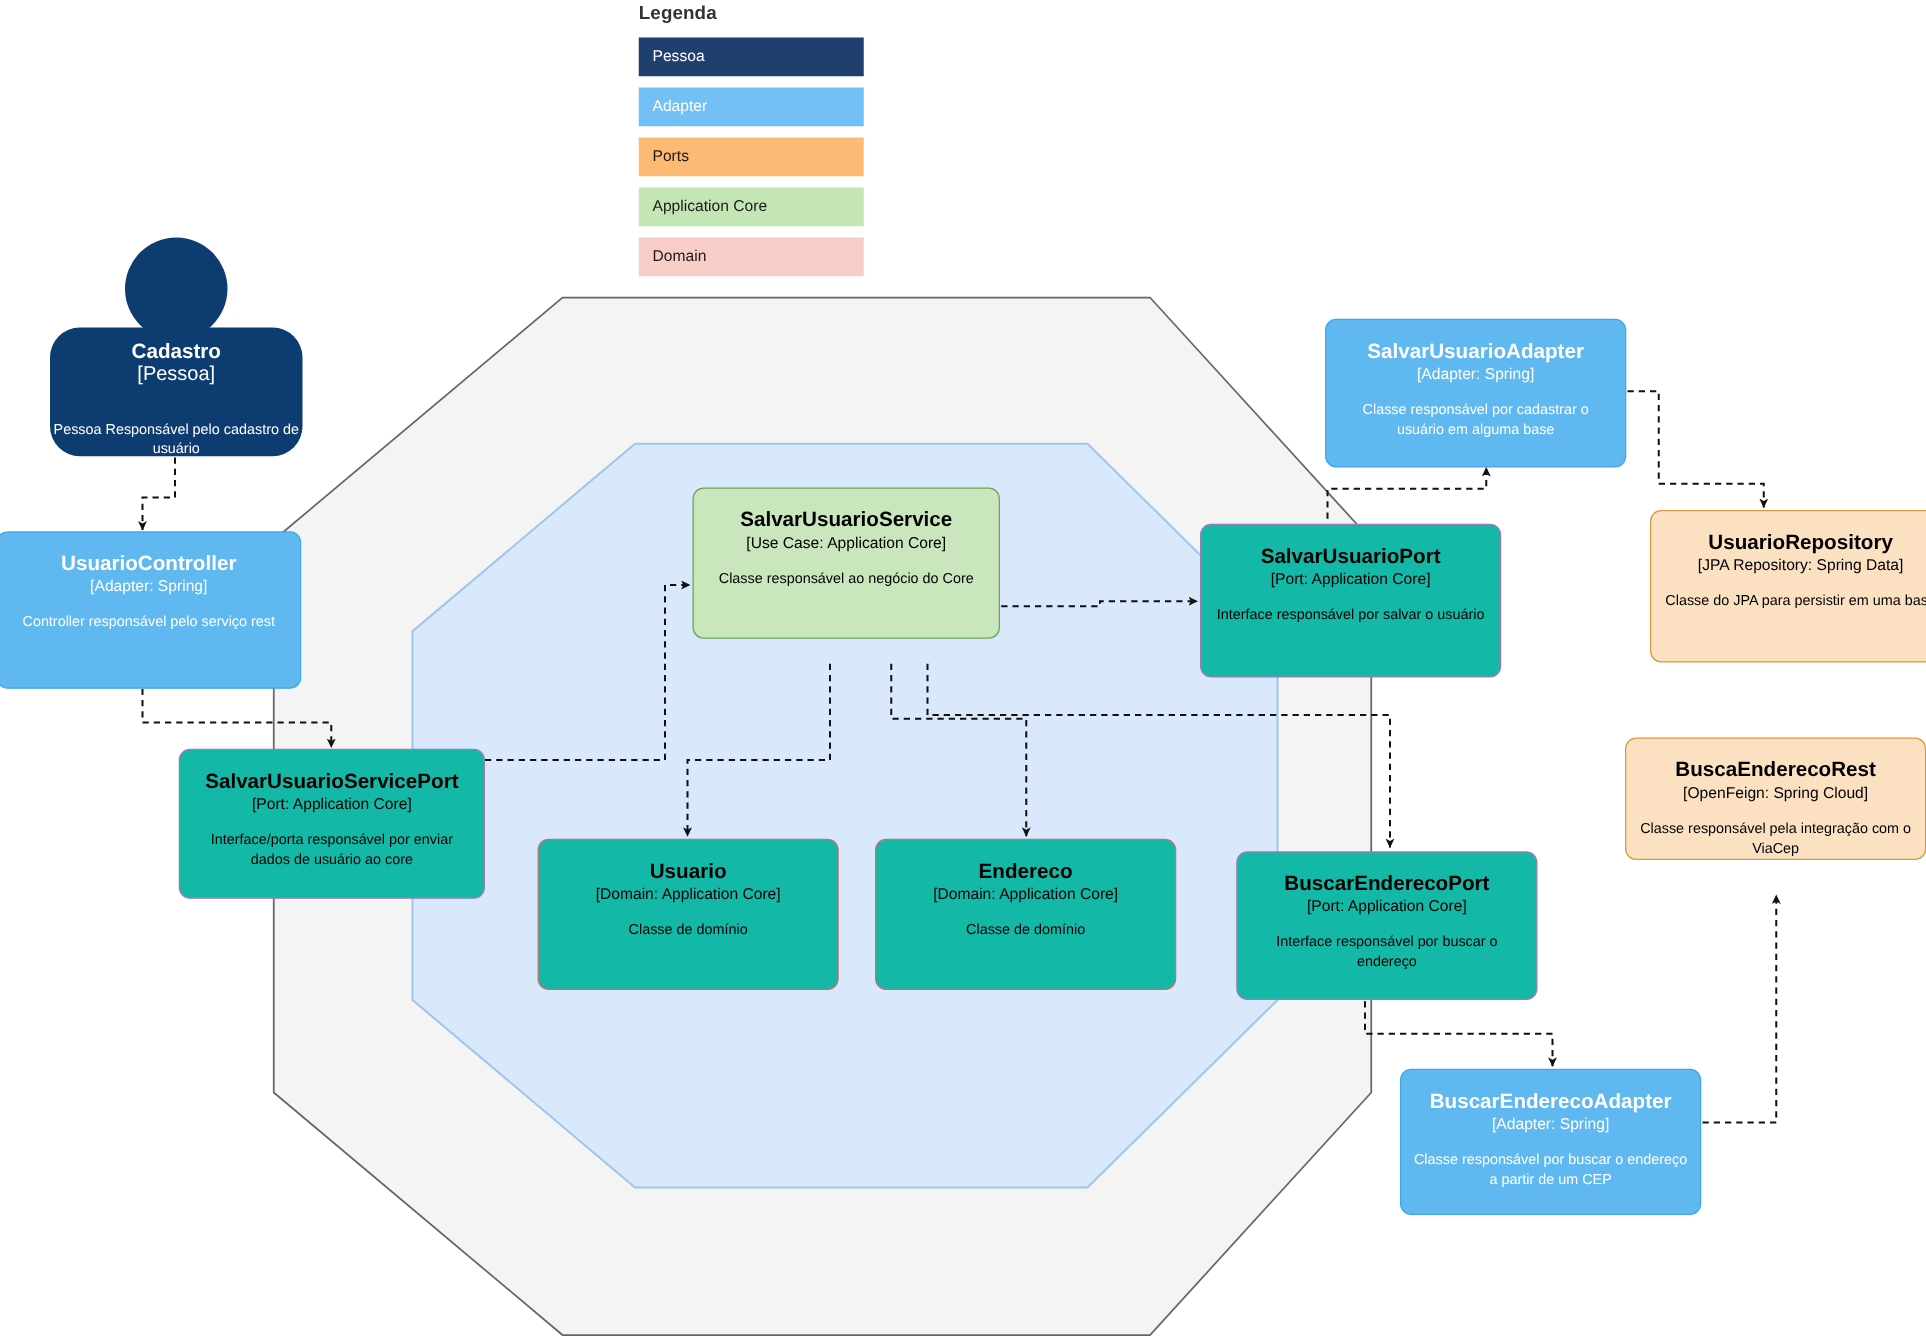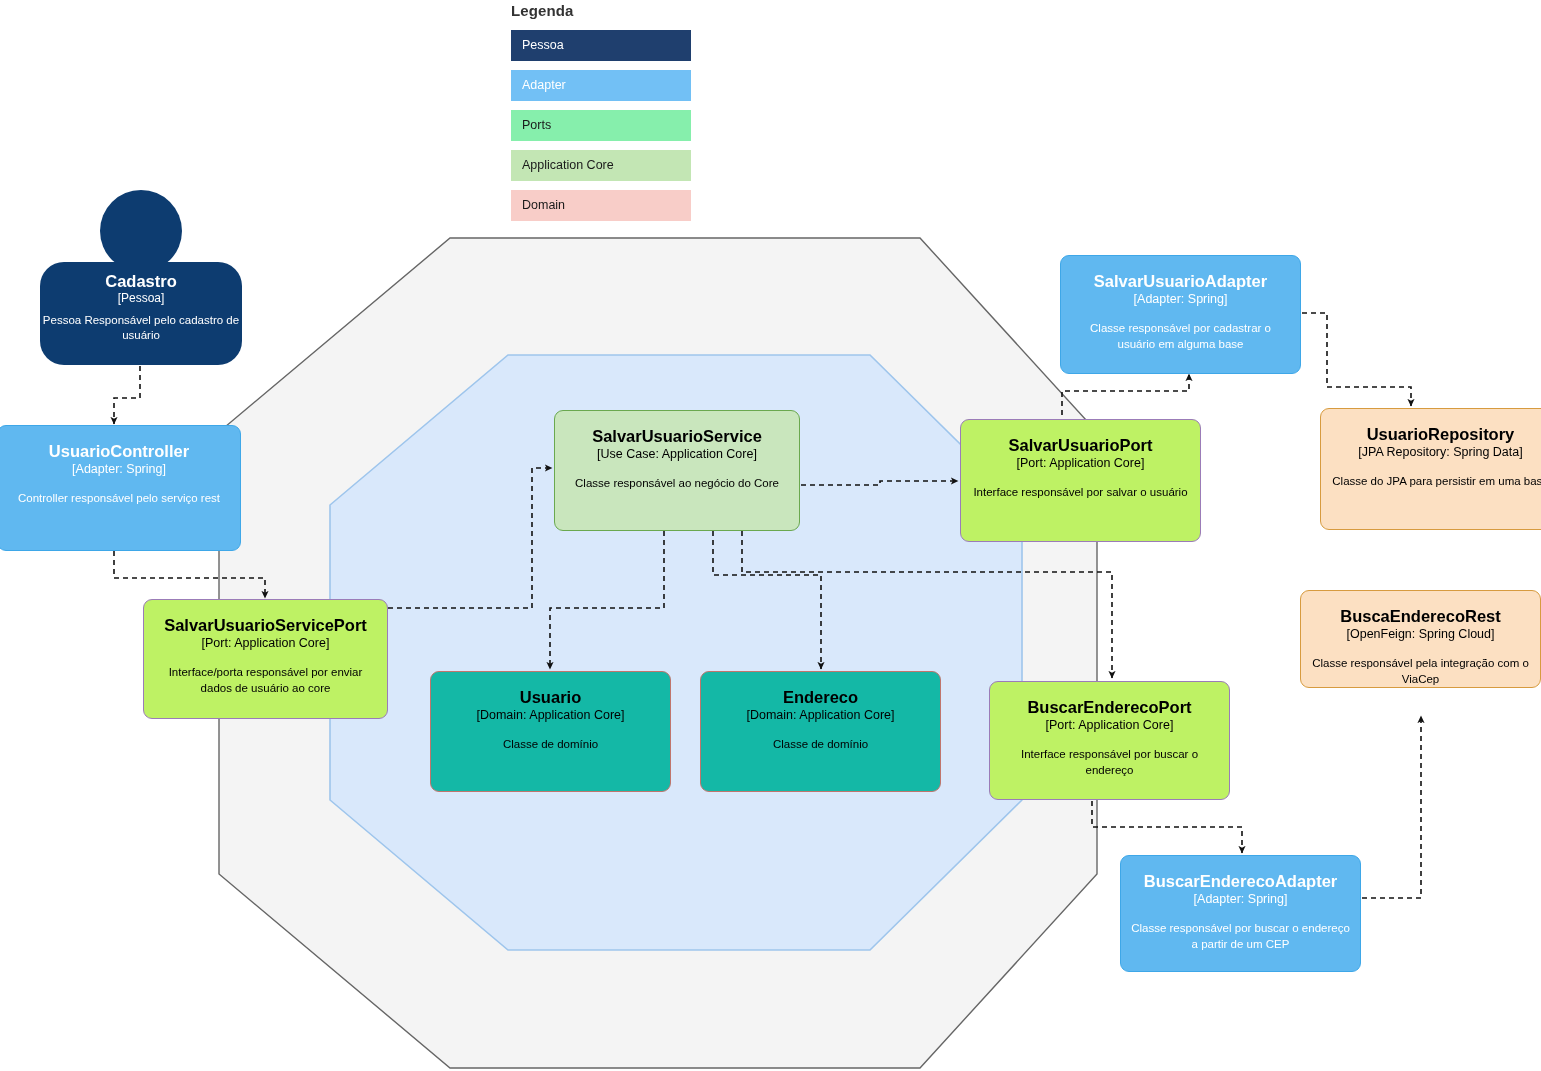--- a/index.html
+++ b/index.html
@@ -83,21 +83,21 @@
     line-height: 1.32;
   }
 
   
   .v-adapter {
     background: #60b8f0;
     border-color: #3ea7e8;
     color: #ffffff;
   }
   .v-port {
-    background: #bef264;
+    background: #14b8a6;
     border-color: #9b7cb8;
     color: #000000;
   }
   .v-core {
     background: #c9e6bd;
     border-color: #6aa84f;
     color: #000000;
   }
   .v-domain {
     background: #14b8a6;
@@ -142,22 +142,22 @@
     text-align: center;
     padding-top: 10px;
     box-sizing: border-box;
   }
   .person-body .n-title {
     font-size: 16.5px;
     font-weight: bold;
     line-height: 1.15;
   }
   .person-body .n-sub {
-    font-size: 12px;
-    margin-bottom: 8px;
+    font-size: 16px;
+    margin-bottom: 28px;
   }
   .person-body .n-desc {
     font-size: 11.5px;
     line-height: 1.3;
   }
 </style>
 </head>
 <body>
 
 <div id="canvas">
@@ -200,21 +200,21 @@
   </svg>
 
   <div class="legend">
     <div class="legend-title">Legenda</div>
     <div class="legend-row dark" style="background:#1f3f6e;">
       <span>Pessoa</span>
     </div>
     <div class="legend-row dark" style="background:#72c0f5;">
       <span>Adapter</span>
     </div>
-    <div class="legend-row" style="background:#86efac;">
+    <div class="legend-row" style="background:#fdba74;">
       <span>Ports</span>
     </div>
     <div class="legend-row" style="background:#c3e6b4;">
       <span>Application Core</span>
     </div>
     <div class="legend-row" style="background:#f8cdc8;">
       <span>Domain</span>
     </div>
   </div>
 
@@ -232,21 +232,21 @@
     <div class="n-sub">[Adapter: Spring]</div>
     <div class="n-desc">Controller responsável pelo serviço rest</div>
   </div>
 
   <div class="node v-port" style="left:143px; top:599px; width:245px; height:120px;">
     <div class="n-title">SalvarUsuarioServicePort</div>
     <div class="n-sub">[Port: Application Core]</div>
     <div class="n-desc">Interface/porta responsável por enviar dados de usuário ao core</div>
   </div>
 
-  <div class="node v-core" style="left:554px; top:410px; width:246px; height:121px;">
+  <div class="node v-core" style="left:554px; top:390px; width:246px; height:121px;">
     <div class="n-title">SalvarUsuarioService</div>
     <div class="n-sub">[Use Case: Application Core]</div>
     <div class="n-desc">Classe responsável ao negócio do Core</div>
   </div>
 
   <div class="node v-port" style="left:960px; top:419px; width:241px; height:123px;">
     <div class="n-title">SalvarUsuarioPort</div>
     <div class="n-sub">[Port: Application Core]</div>
     <div class="n-desc">Interface responsável por salvar o usuário</div>
   </div>

